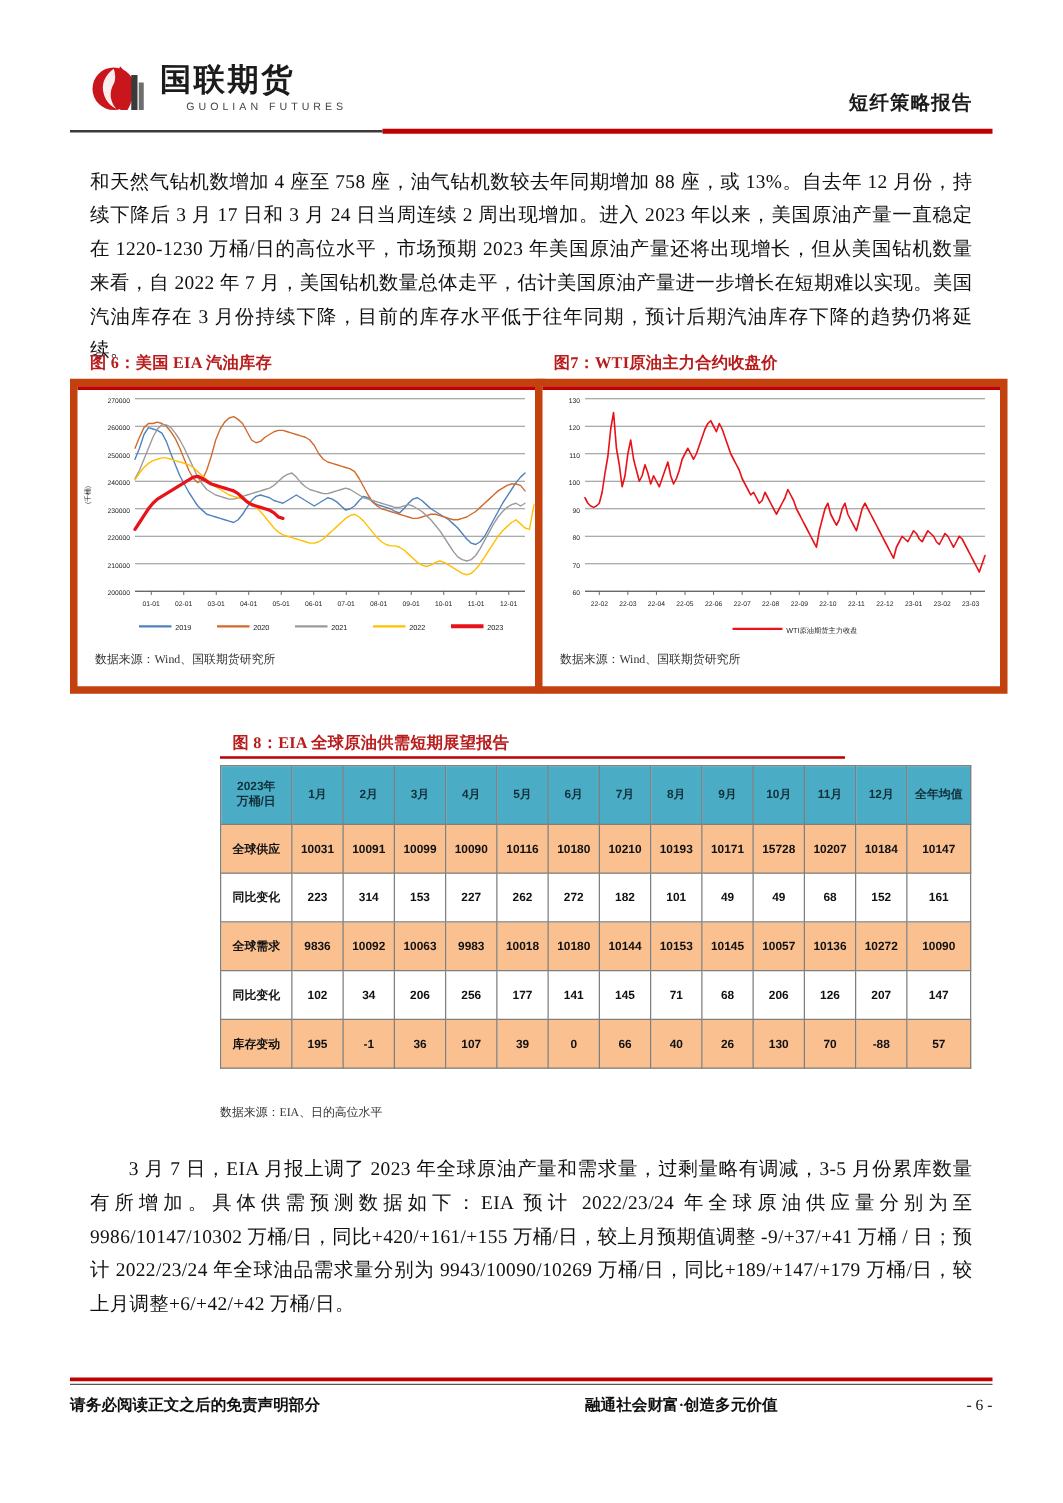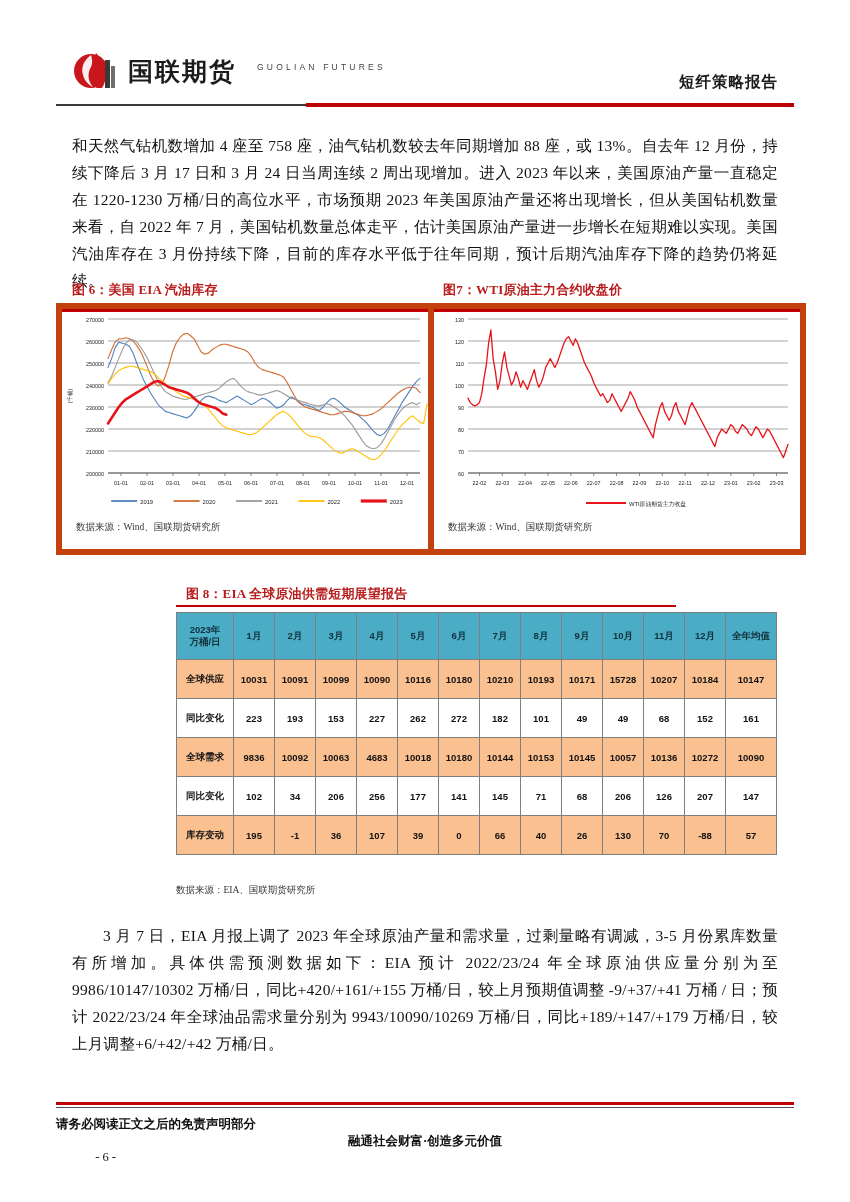--- a/index.html
+++ b/index.html
@@ -7,21 +7,21 @@
     width:850px;height:1202px;background:#ffffff;
     font-family:"Liberation Serif","DejaVu Serif",serif;
     color:#111;overflow:hidden;position:relative;
   }
   .page{position:relative;width:850px;height:1202px;}
 
   
   .header{position:absolute;left:0;top:0;width:850px;height:108px;}
   .logo-wrap{position:absolute;left:72px;top:48px;display:flex;align-items:center;gap:10px;}
   .logo-mark{position:relative;width:46px;height:46px;}
-  .logo-text{display:flex;flex-direction:row;line-height:1;justify-content:center;}
+  .logo-text{display:flex;flex-direction:column;line-height:1;justify-content:center;}
   .logo-cn{font-family:"Liberation Sans","DejaVu Sans",sans-serif;font-size:25px;font-weight:bold;letter-spacing:2px;color:#1b1b1b;}
   .logo-en{font-family:"Liberation Sans","DejaVu Sans",sans-serif;font-size:8.5px;letter-spacing:3.2px;color:#444;margin-top:4px;padding-left:21px;}
   .header-title{position:absolute;right:72px;top:72px;font-size:15.5px;font-weight:bold;letter-spacing:1px;color:#1a1a1a;}
   .header-rule{position:absolute;left:56px;top:103px;width:738px;height:4px;}
   .header-rule .seg-dark{position:absolute;left:0;top:1px;width:250px;height:2px;background:#3a3a3a;}
   .header-rule .seg-red{position:absolute;left:250px;top:0;width:488px;height:4px;background:#c00000;}
 
   
   .para{position:absolute;font-size:15.5px;line-height:27px;text-align:justify;letter-spacing:.3px;margin-top:16px;}
   #para-top{left:72px;top:116px;width:706px;text-indent:0;}
@@ -51,22 +51,22 @@
   table.eia td.cm{width:40px;}
   table.eia td.cavg{width:50px;}
   tr.tan td{background:#fac090;}
   tr.white td{background:#ffffff;font-weight:bold;}
   tr.white td.lab{font-weight:bold;}
   .tbl-rule{position:absolute;left:176px;top:605px;width:500px;height:2px;background:#c00000;}
 
   
   .footer-rule-a{position:absolute;left:56px;top:1102px;width:738px;height:3px;background:#c00000;}
   .footer-rule-b{position:absolute;left:56px;top:1107px;width:738px;height:1px;background:#555;}
-  .footer{position:absolute;left:56px;top:1116px;width:738px;display:flex;
-          font-size:12.5px;font-weight:bold;color:#111;flex-direction:column;}
+  .footer{position:absolute;left:56px;top:1116px;width:738px;display:flex;align-items:center;
+          font-size:12.5px;font-weight:bold;color:#111;}
   .footer .fl{width:300px;text-align:left;}
   .footer .fc{flex:1;text-align:center;}
   .footer .fr{width:60px;text-align:right;font-family:"Liberation Serif",serif;font-weight:normal;}
 </style>
 </head>
 <body>
 
 <div class="page">
 
   <div class="header">
@@ -253,39 +253,39 @@
             <td class="cm">10193</td>
             <td class="cm">10171</td>
             <td class="cm">15728</td>
             <td class="cm">10207</td>
             <td class="cm">10184</td>
             <td class="cavg">10147</td>
           </tr>
           <tr class="white">
             <td class="c1 lab">同比变化</td>
             <td class="cm">223</td>
-            <td class="cm">193</td>
+            <td class="cm">314</td>
             <td class="cm">153</td>
             <td class="cm">227</td>
             <td class="cm">262</td>
             <td class="cm">272</td>
             <td class="cm">182</td>
             <td class="cm">101</td>
             <td class="cm">49</td>
             <td class="cm">49</td>
             <td class="cm">68</td>
             <td class="cm">152</td>
             <td class="cavg">161</td>
           </tr>
           <tr class="tan">
             <td class="c1 lab">全球需求</td>
             <td class="cm">9836</td>
             <td class="cm">10092</td>
             <td class="cm">10063</td>
-            <td class="cm">4683</td>
+            <td class="cm">9983</td>
             <td class="cm">10018</td>
             <td class="cm">10180</td>
             <td class="cm">10144</td>
             <td class="cm">10153</td>
             <td class="cm">10145</td>
             <td class="cm">10057</td>
             <td class="cm">10136</td>
             <td class="cm">10272</td>
             <td class="cavg">10090</td>
           </tr>
@@ -317,21 +317,21 @@
             <td class="cm">40</td>
             <td class="cm">26</td>
             <td class="cm">130</td>
             <td class="cm">70</td>
             <td class="cm">-88</td>
             <td class="cavg">57</td>
           </tr>
         </tbody>
     </table>
   </div>
-  <div class="src" style="left:176px;top:884px;">数据来源：EIA、国联期货研究所</div>
+  <div class="src" style="left:176px;top:884px;">数据来源：EIA、日的高位水平</div>
 
   <div class="para" id="para-bottom">3 月 7 日，EIA 月报上调了 2023 年全球原油产量和需求量，过剩量略有调减，3-5 月份累库数量有所增加。具体供需预测数据如下：EIA 预计 2022/23/24 年全球原油供应量分别为至 9986/10147/10302 万桶/日，同比+420/+161/+155 万桶/日，较上月预期值调整 -9/+37/+41 万桶 / 日；预计 2022/23/24 年全球油品需求量分别为 9943/10090/10269 万桶/日，同比+189/+147/+179 万桶/日，较上月调整+6/+42/+42 万桶/日。</div>
 
   <div class="footer-rule-a"></div>
   <div class="footer-rule-b"></div>
   <div class="footer">
     <span class="fl">请务必阅读正文之后的免责声明部分</span>
     <span class="fc">融通社会财富·创造多元价值</span>
     <span class="fr">- 6 -</span>
   </div>

